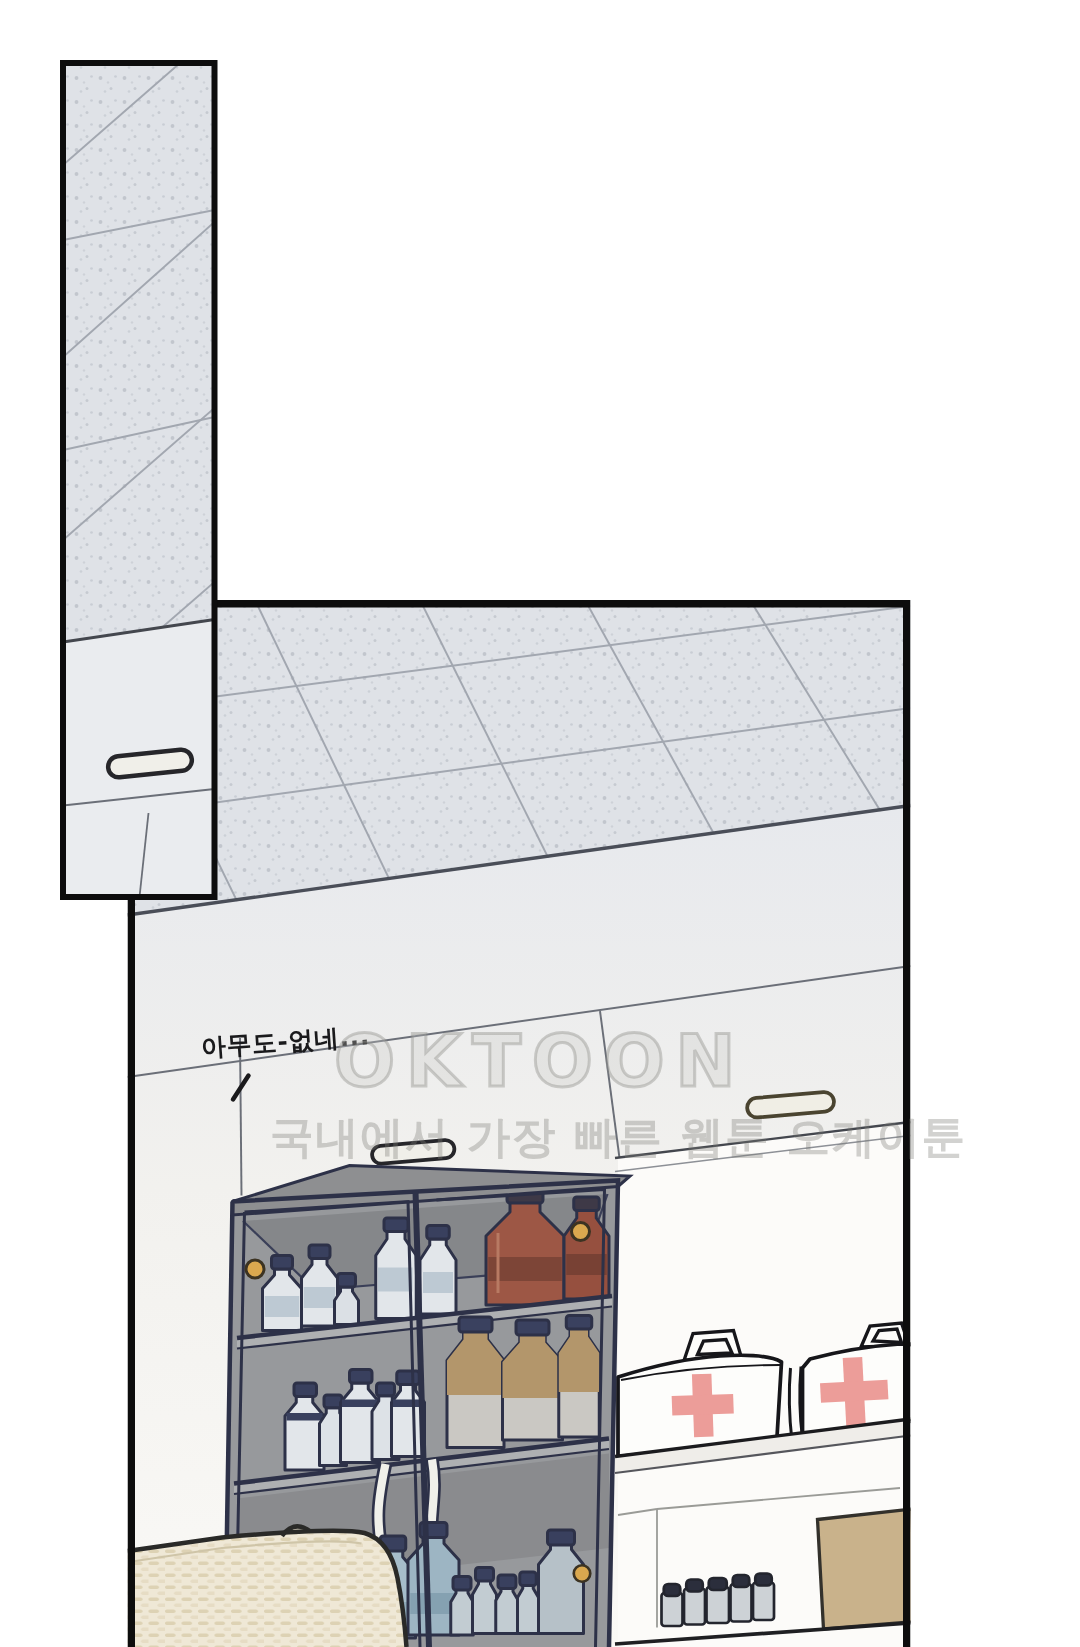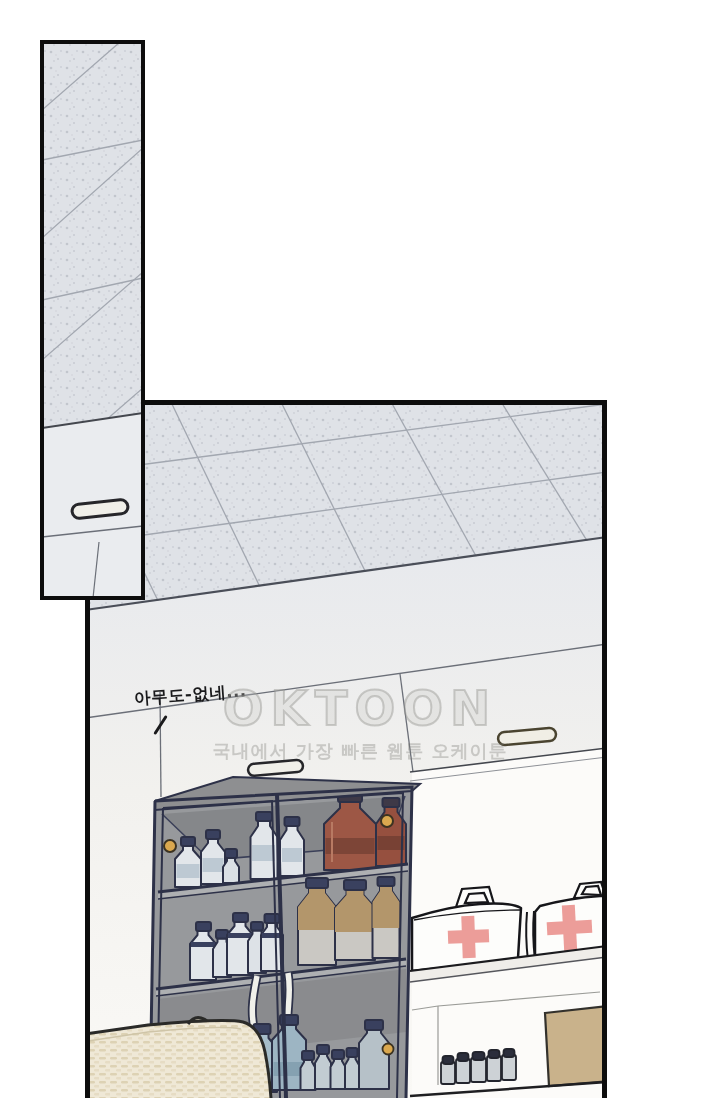--- a/index.html
+++ b/index.html
@@ -9,21 +9,21 @@
   .speech{position:absolute;left:134px;top:684px;transform:rotate(-4deg);
           font-family:"DejaVu Sans",sans-serif;font-weight:700;font-size:16.5px;
           letter-spacing:.5px;color:#1a1a1c;white-space:nowrap;z-index:5;}
   .speech-tick{position:absolute;left:159px;top:714px;width:3px;height:22px;
           background:#1a1a1c;transform:rotate(33deg);border-radius:2px;z-index:5;}
   .watermark{position:absolute;left:180px;top:684px;width:360px;text-align:center;z-index:9;
           pointer-events:none;}
   .wm-title{font-family:"DejaVu Sans",sans-serif;font-weight:800;font-size:48px;line-height:1;
           letter-spacing:7px;color:rgba(203,203,198,0.30);
           -webkit-text-stroke:2px rgba(146,146,140,0.42);}
-  .wm-sub{margin-top:7px;font-family:"DejaVu Sans",sans-serif;font-weight:700;font-size:18px;
+  .wm-sub{margin-top:7px;font-family:"DejaVu Sans",sans-serif;font-weight:700;font-size:29px;
           letter-spacing:1px;color:rgba(124,124,118,0.34);white-space:nowrap;}
 </style>
 </head>
 <body>
 
 <div class="page">
 
 <svg class="art" width="720" height="1098" viewBox="0 0 720 1098">
   <defs>
     <pattern id="speck" width="16" height="16" patternUnits="userSpaceOnUse">

